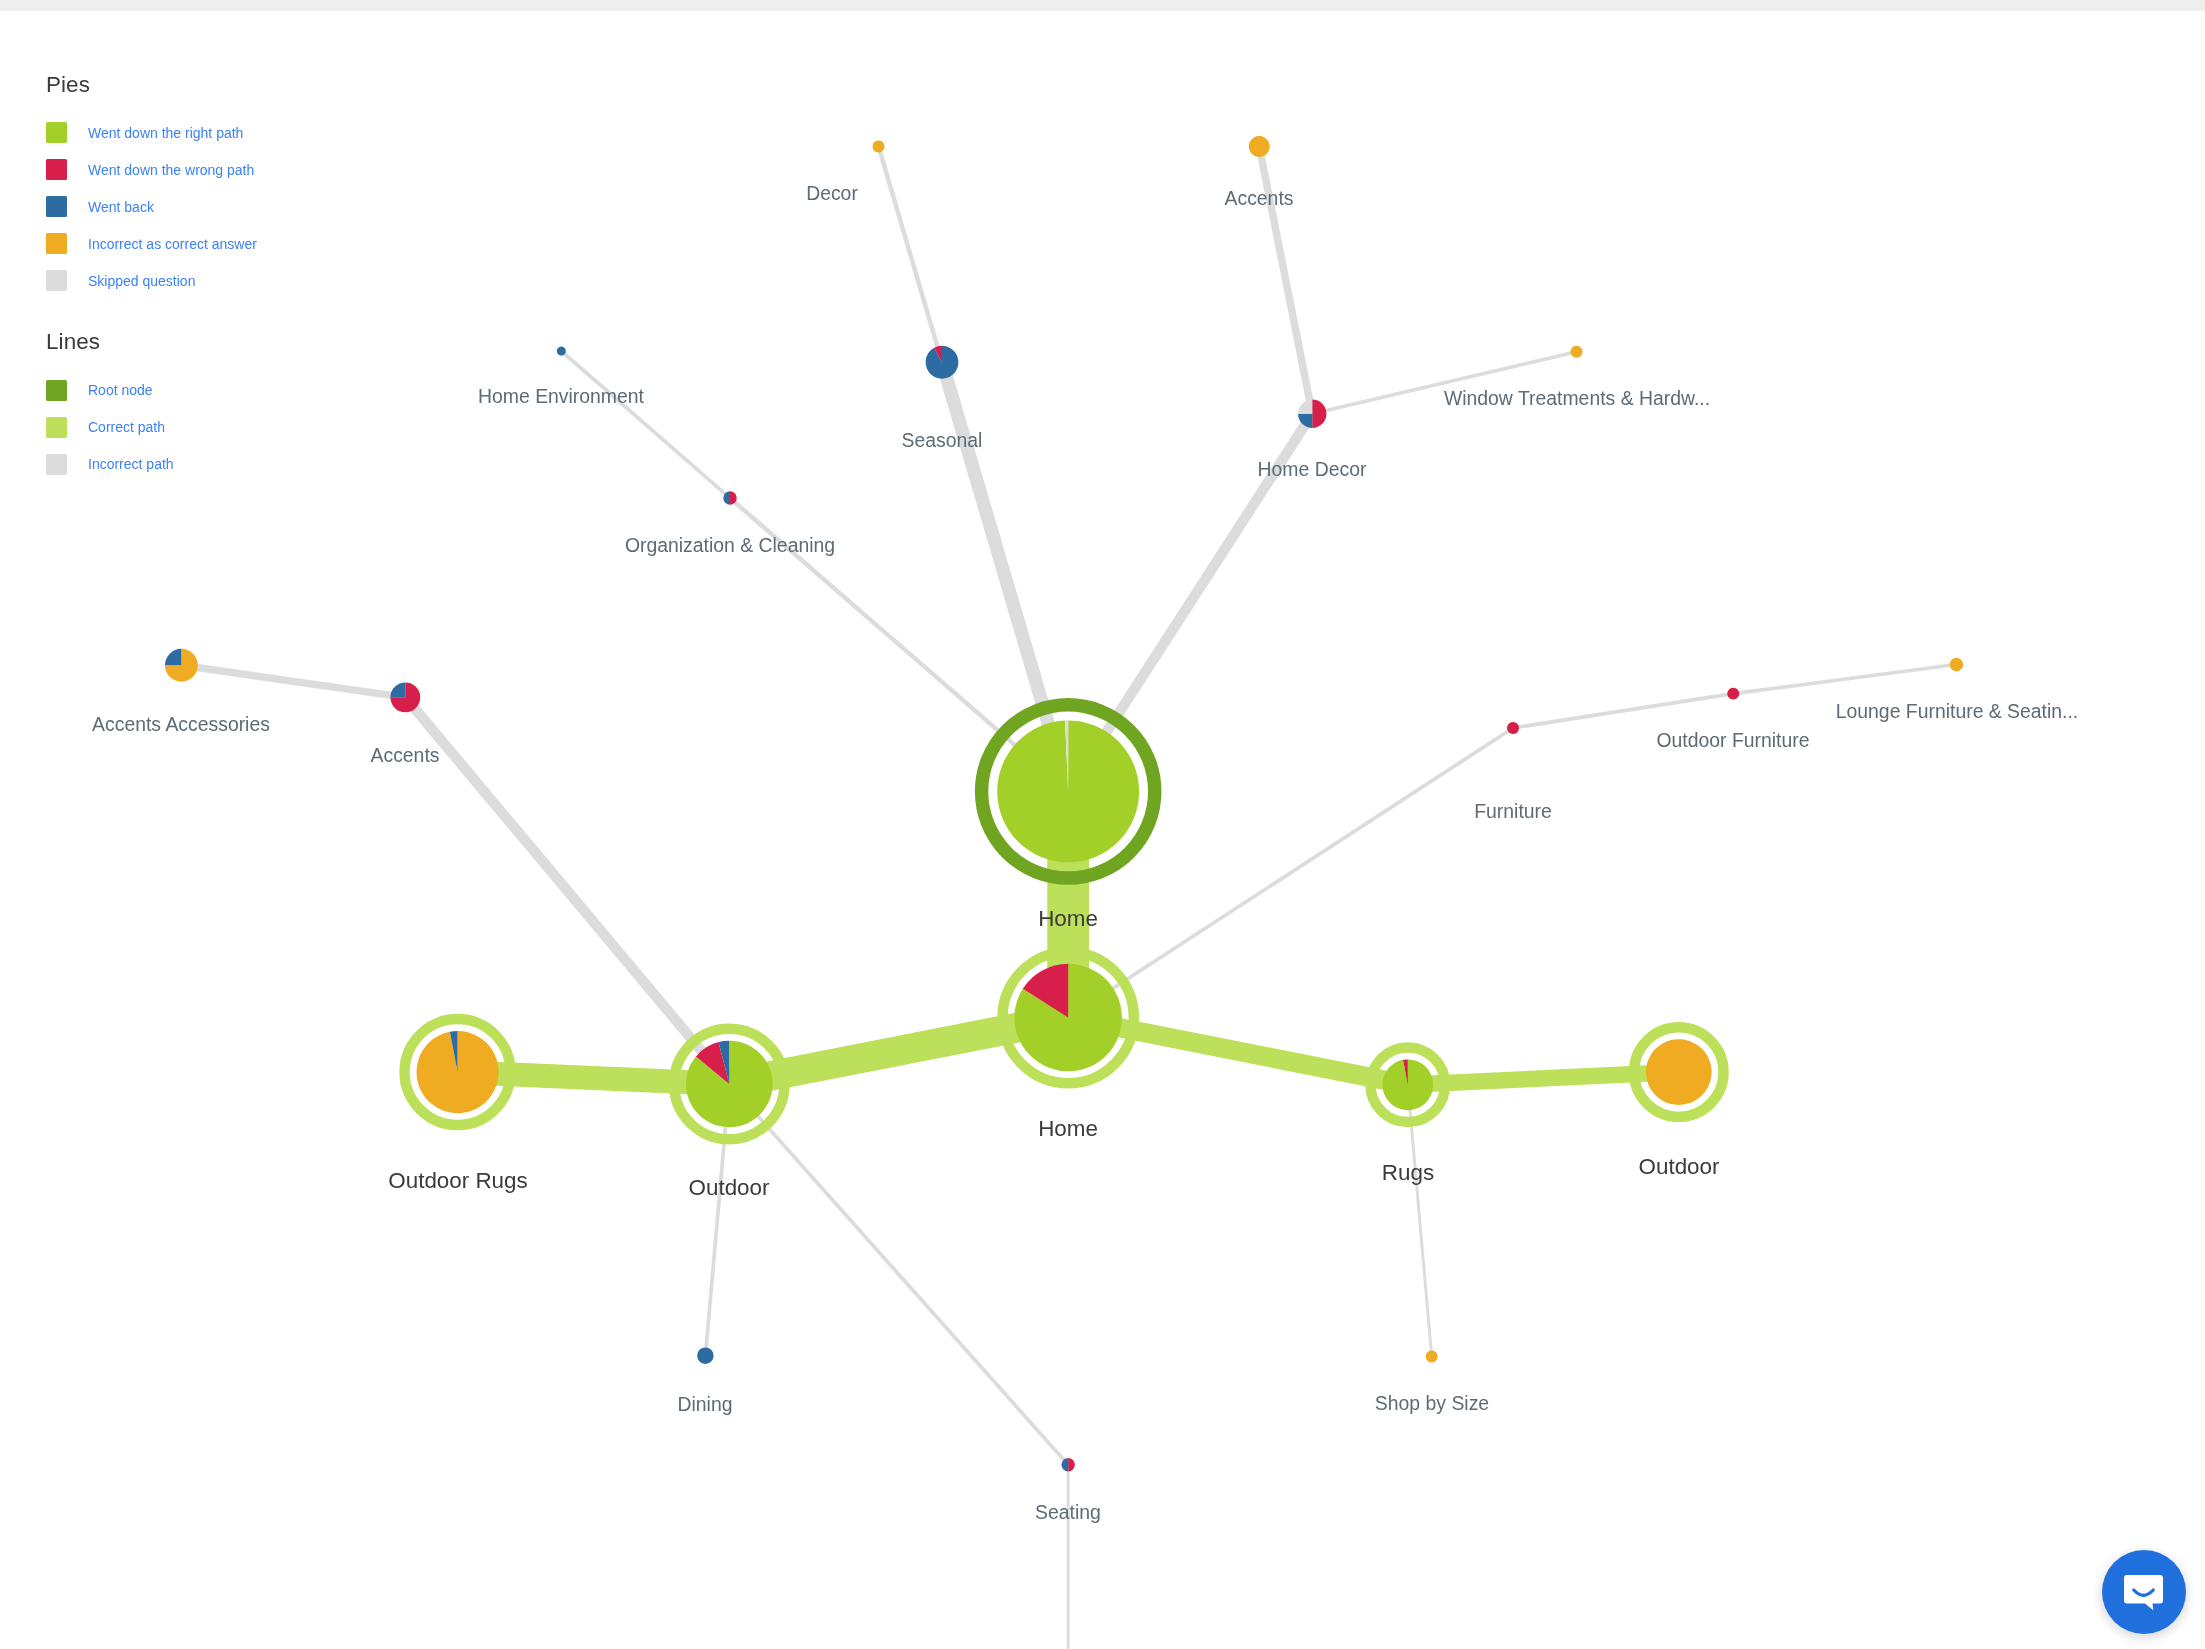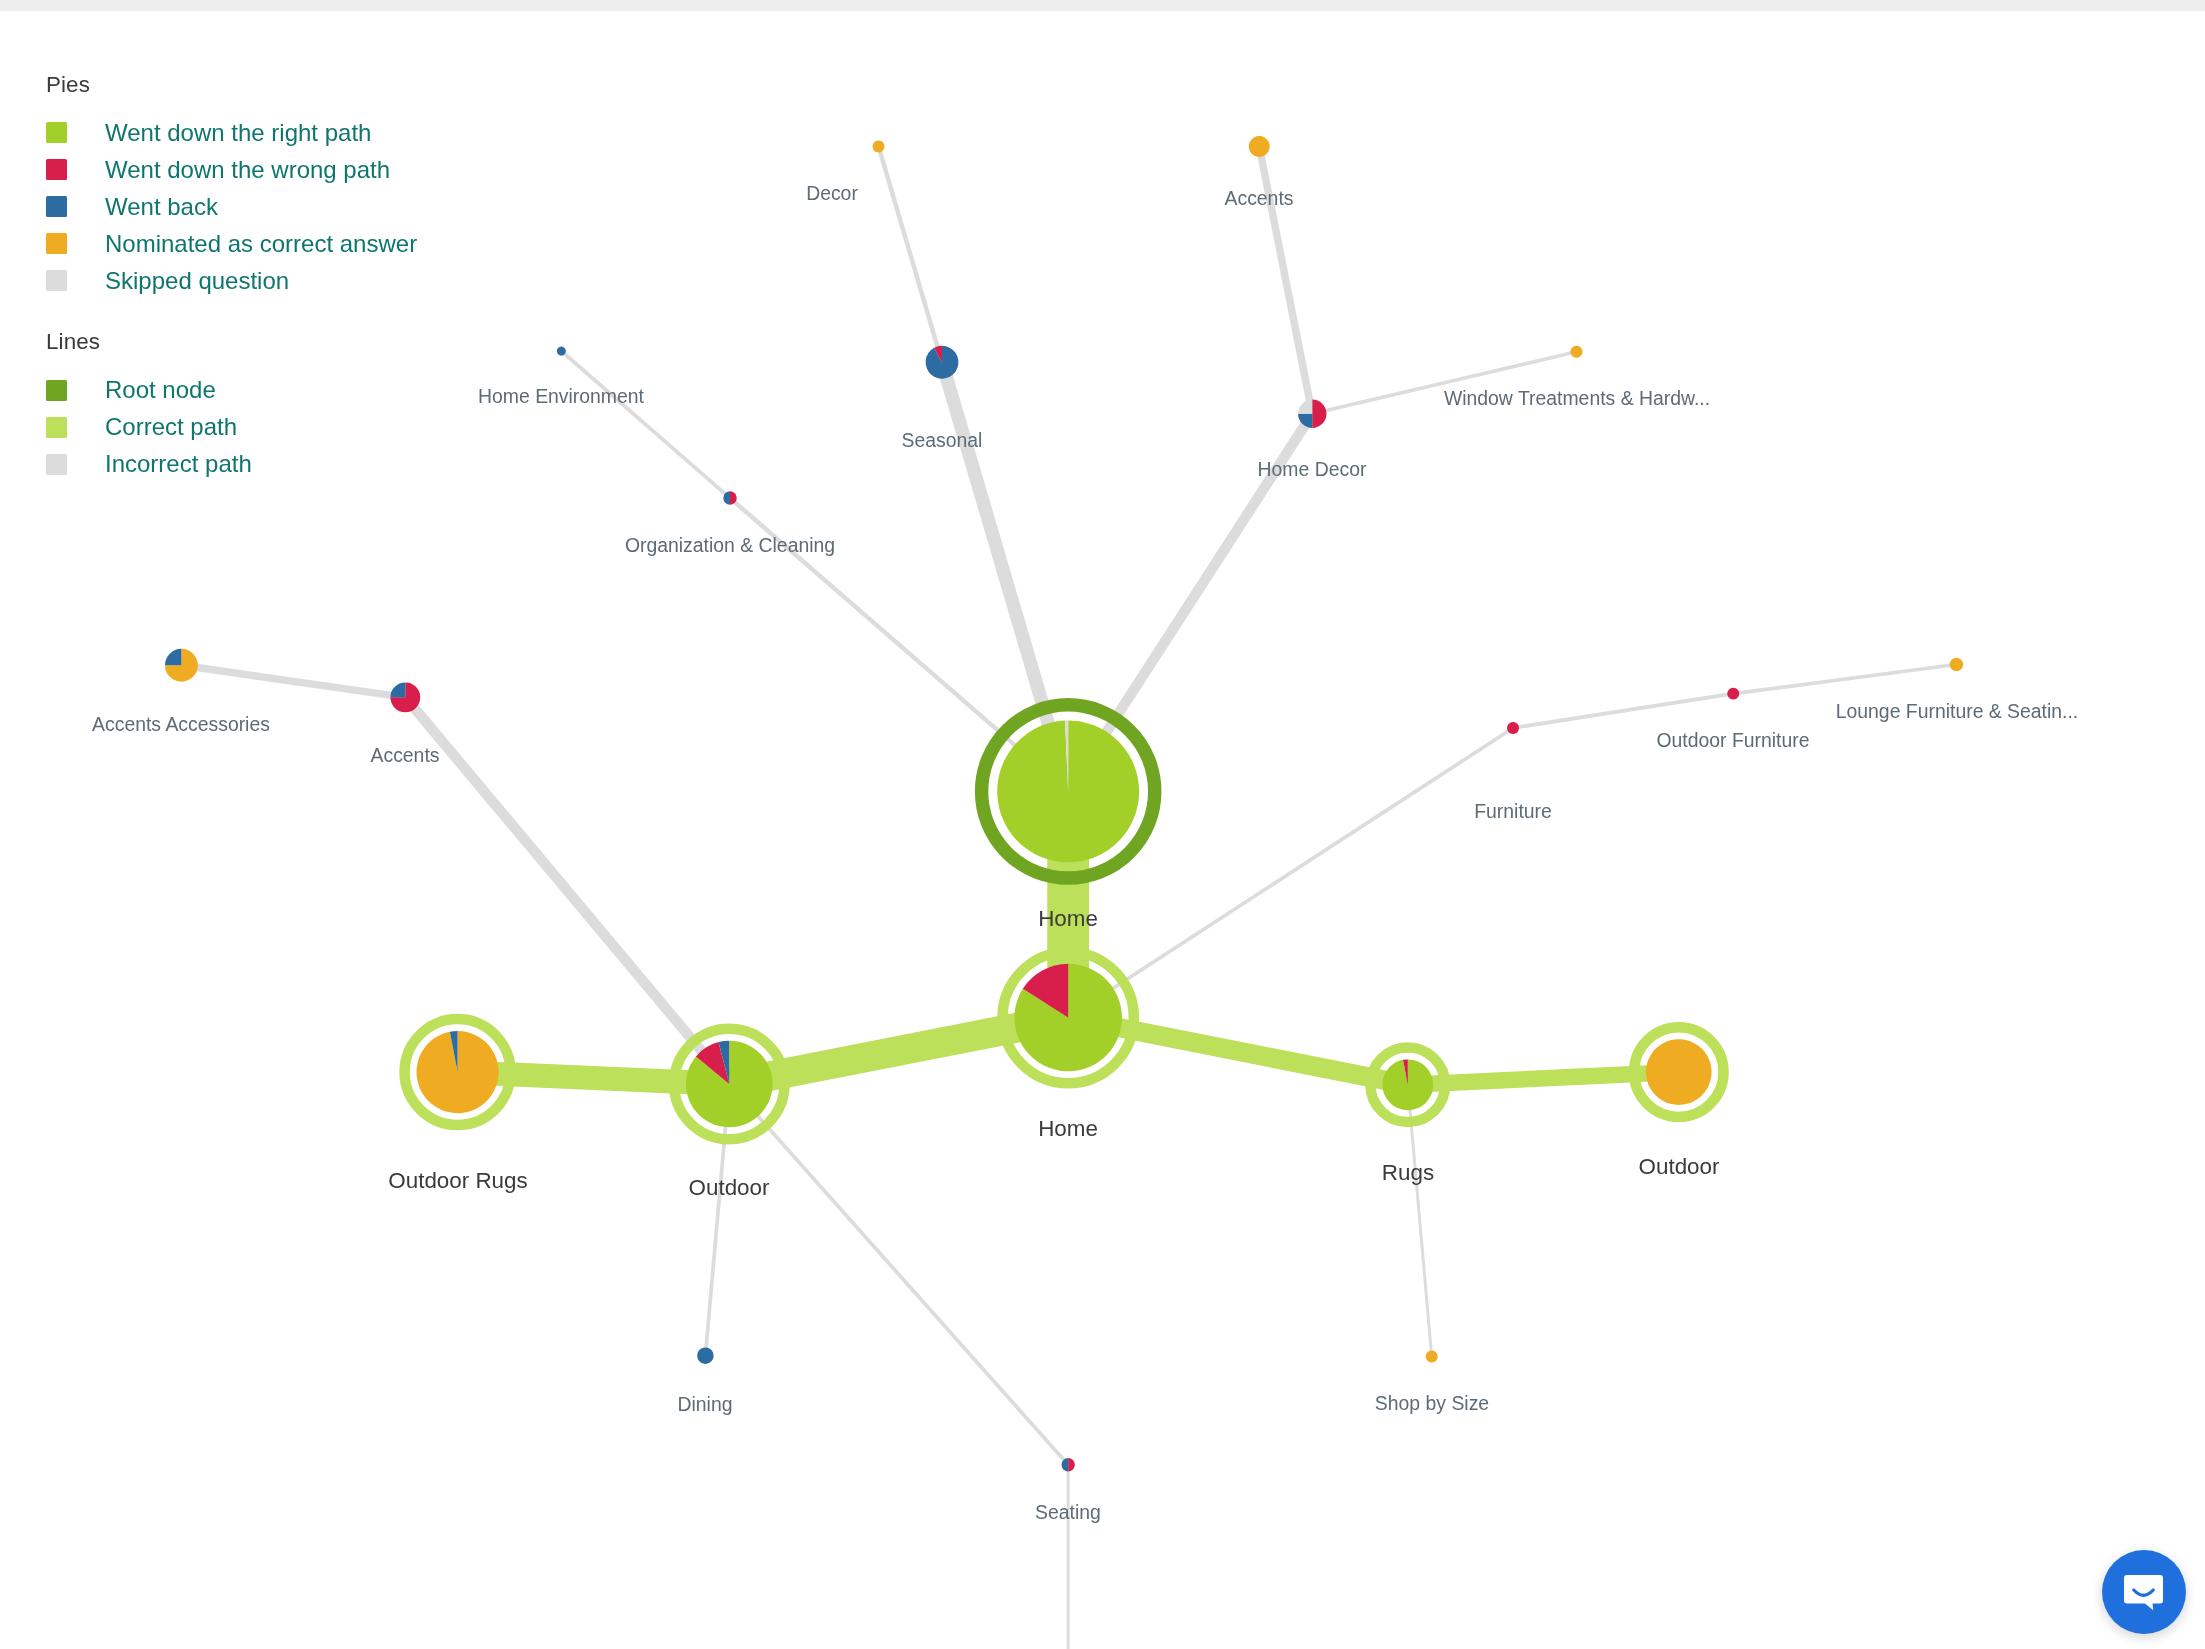--- a/index.html
+++ b/index.html
@@ -44,23 +44,23 @@
     align-items: center;
     height: 37px;
   }
   .legend-swatch {
     width: 21px;
     height: 21px;
     border-radius: 1.5px;
     flex: none;
   }
   .legend-label {
-    margin-left: 38px;
-    font-size: 24px;
-    color: #0f766e;
+    margin-left: 21px;
+    font-size: 14px;
+    color: #3b82f6;
     white-space: nowrap;
   }
   #legend-lines { margin-top: 10.5px; }
 
   
   #graph {
     position: absolute;
     left: 0; top: 0;
     width: 2205px;
     height: 1650px;
@@ -250,21 +250,21 @@
         <div class="legend-row">
           <span class="legend-swatch" style="background: rgb(216, 30, 74);"></span>
           <span class="legend-label">Went down the wrong path</span>
         </div>
         <div class="legend-row">
           <span class="legend-swatch" style="background: rgb(44, 108, 163);"></span>
           <span class="legend-label">Went back</span>
         </div>
         <div class="legend-row">
           <span class="legend-swatch" style="background: rgb(239, 171, 33);"></span>
-          <span class="legend-label">Nominated as correct answer</span>
+          <span class="legend-label">Incorrect as correct answer</span>
         </div>
         <div class="legend-row">
           <span class="legend-swatch" style="background: rgb(220, 220, 220);"></span>
           <span class="legend-label">Skipped question</span>
         </div>
       </div>
   </div>
 
   <div class="legend-block" id="legend-lines">
     <div class="legend-title">Lines</div>

